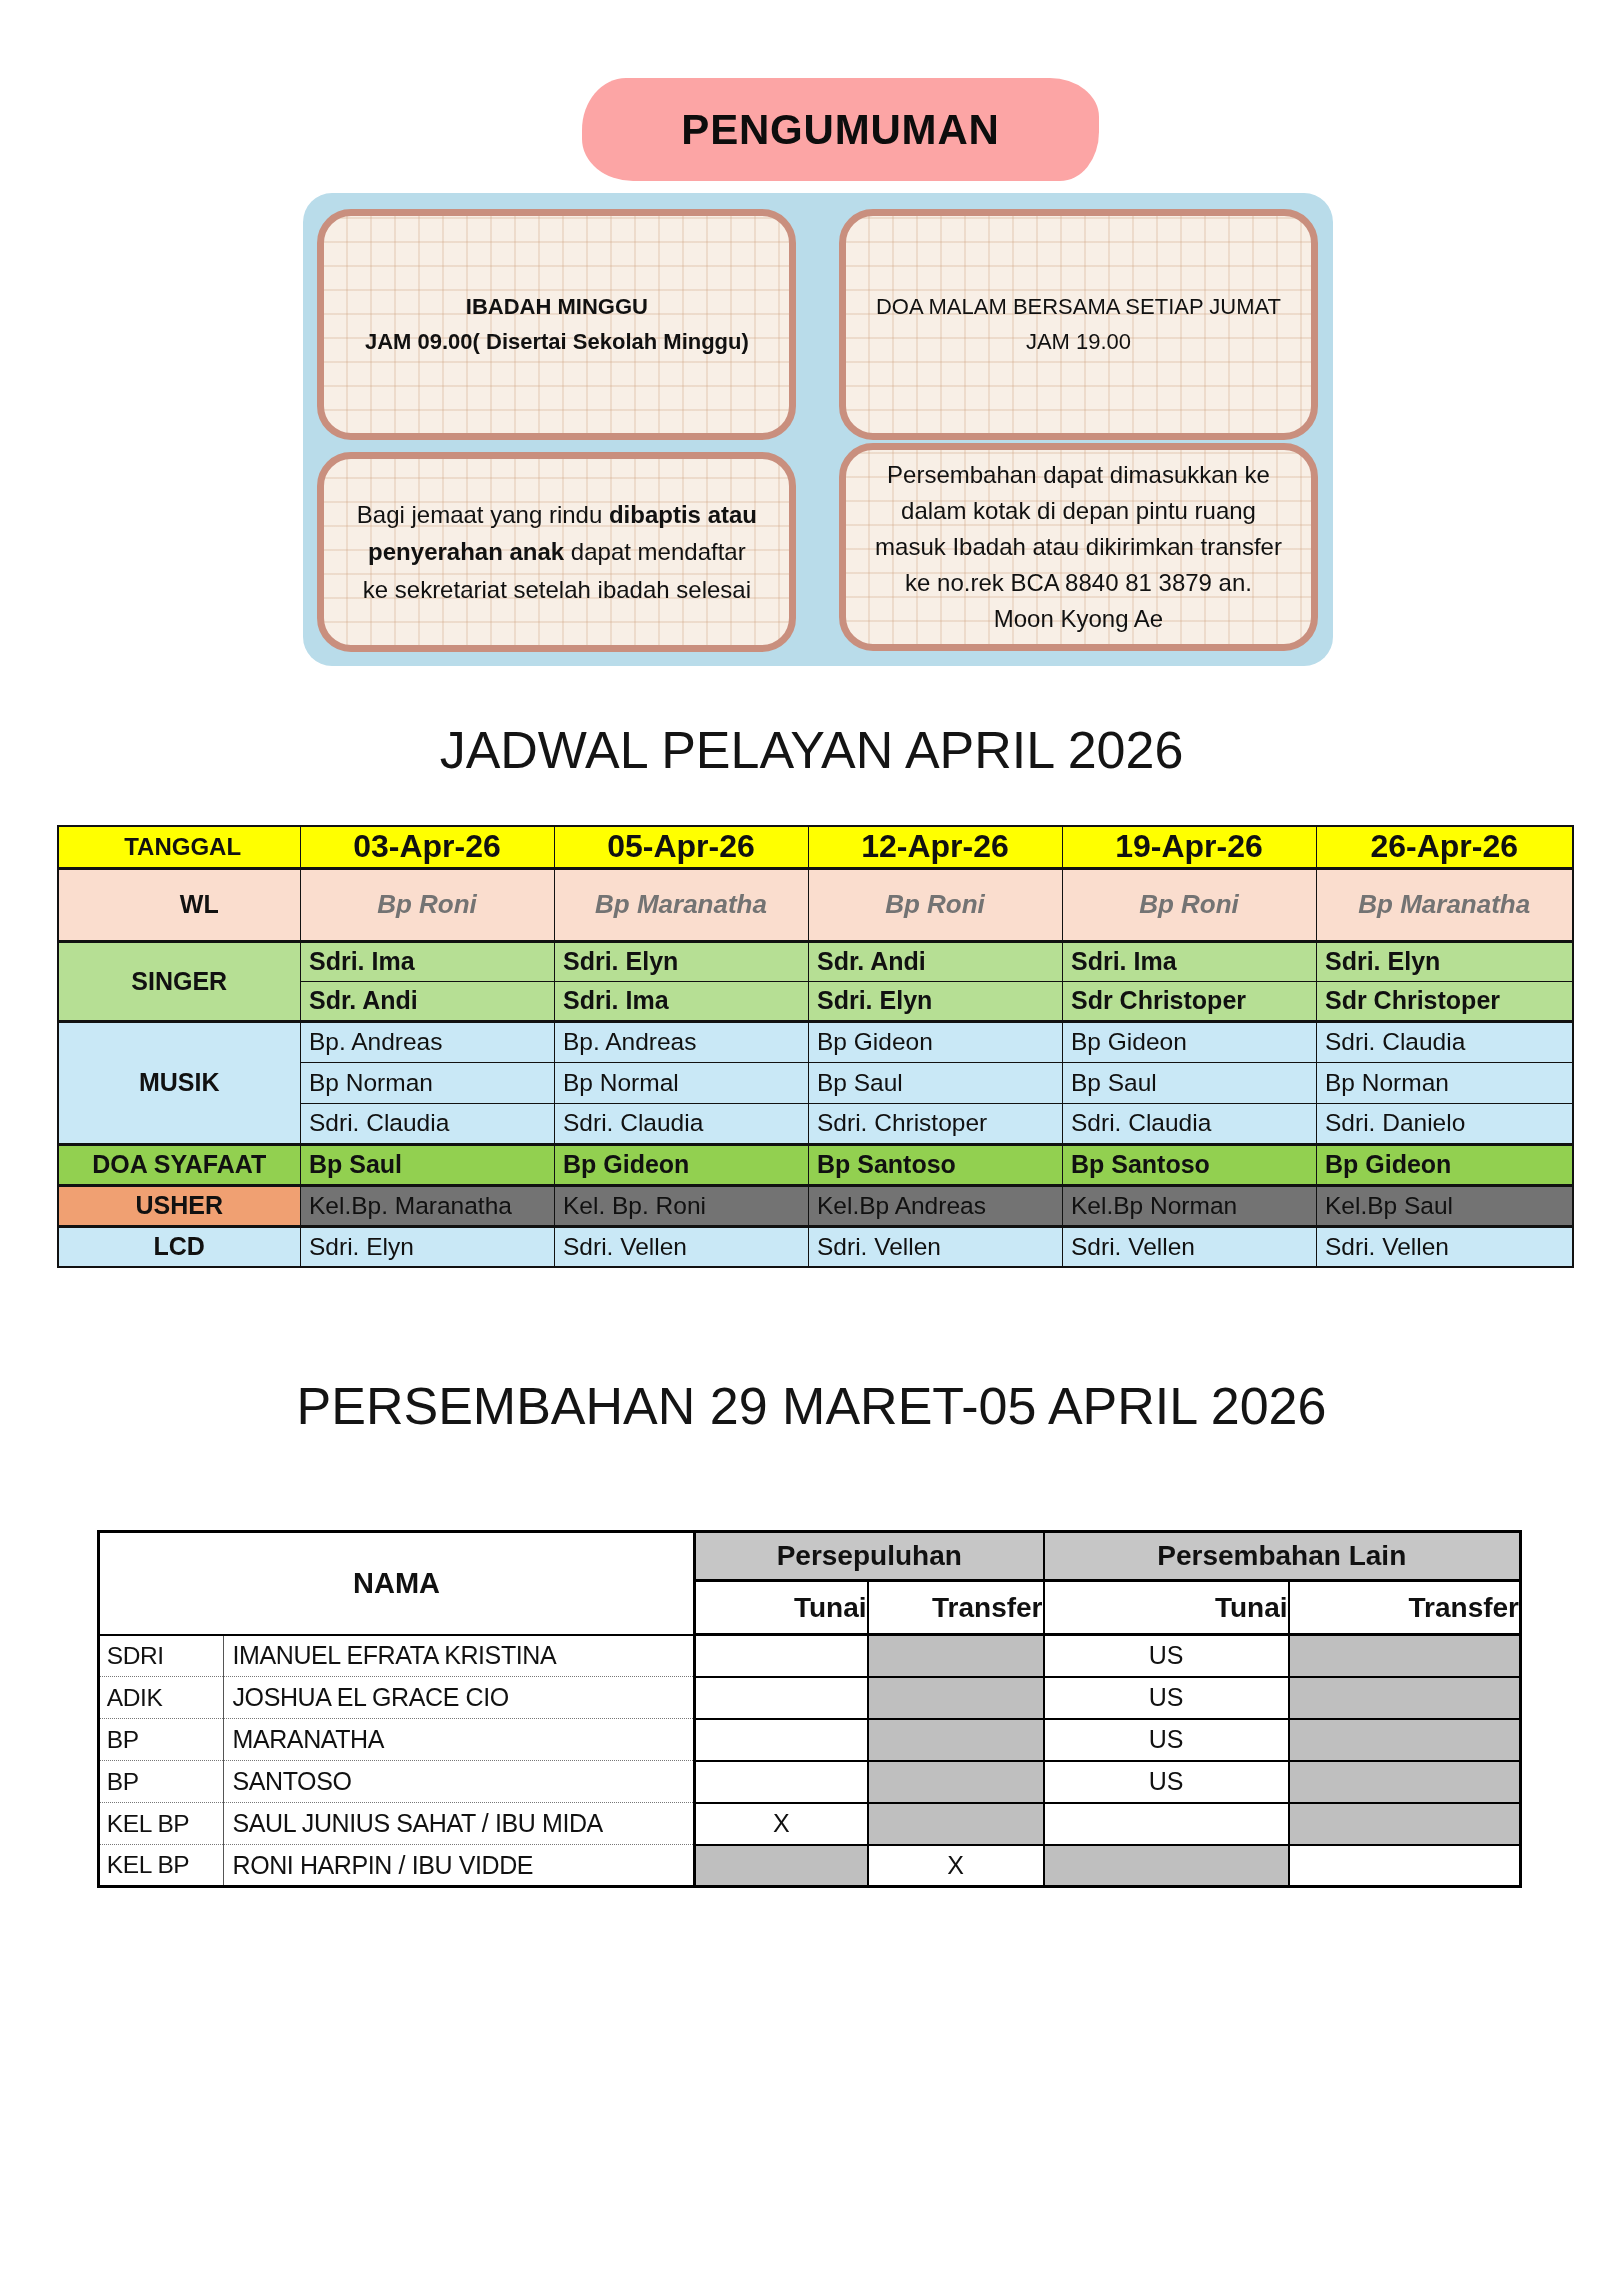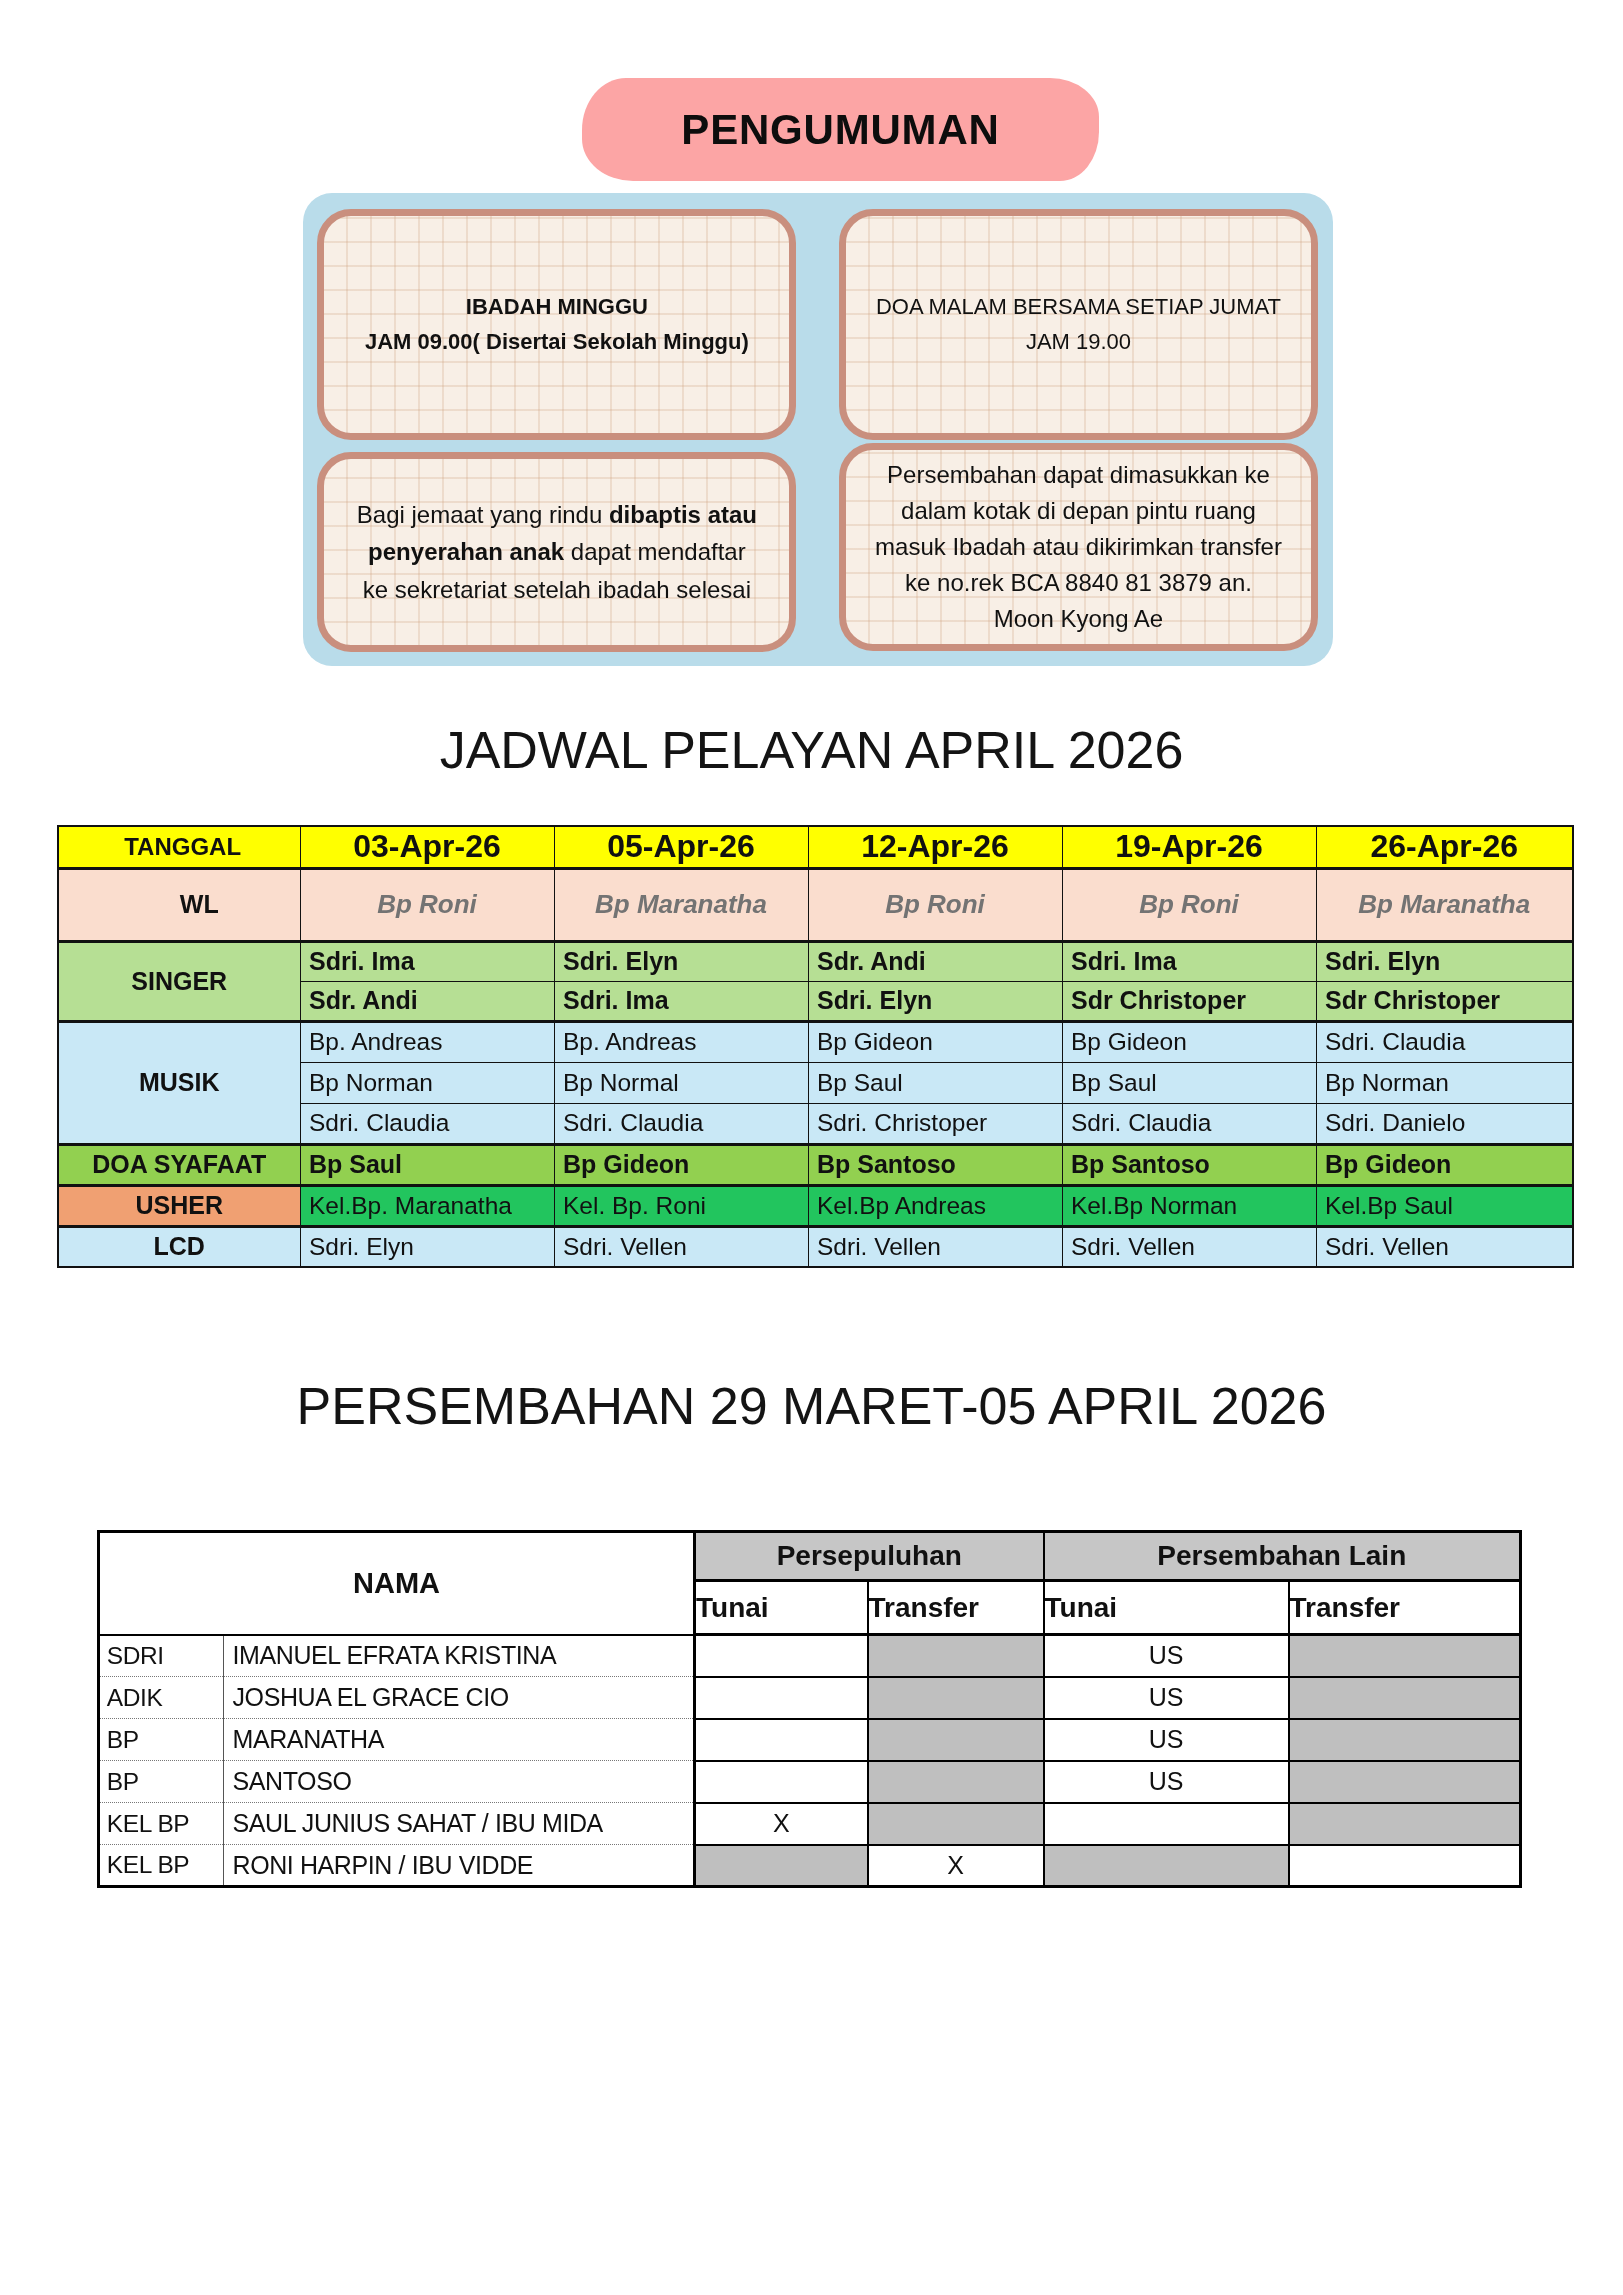--- a/index.html
+++ b/index.html
@@ -59,39 +59,39 @@
   .t1 th.date   { background:#FFFF00; text-align:center; font-size:32px; }
   .t1 .wl-bg   { background:#FADDCE;padding-left:40px; }
   .t1 .wl-cell { background:#FADDCE; text-align:center; color:#737373; font-weight:700; font-style:italic; font-size:26px; }
   .t1 .singer-bg { background:#B6DF94; }
   .t1 td.singer-cell { background:#B6DF94; font-weight:700; font-size:25px; padding-left:8.5px; }
   .t1 .musik-bg { background:#C9E8F6; }
   .t1 td.musik-cell { background:#C9E8F6; font-size:24.5px; padding-left:8.5px; }
   .t1 .doa-bg { background:#92D050; }
   .t1 td.doa-cell { background:#92D050; font-weight:700; font-size:25px; padding-left:8.5px; }
   .t1 .usher-bg { background:#F0A072; }
-  .t1 td.usher-cell { background:#22c55e; font-size:24.5px; padding-left:8.5px; }
+  .t1 td.usher-cell { background:#737373; font-size:24.5px; padding-left:8.5px; }
   .t1 .lcd-bg { background:#C9E8F6; }
   .t1 td.lcd-cell { background:#C9E8F6; font-size:24.5px; padding-left:8.5px; }
 
   
   .t2-wrap { position:absolute; left:97px; top:1530px; }
   .t2 { border:3.4px solid #000; }
   .t2 td { overflow:hidden; white-space:nowrap; }
   .t2 .nama {
     background:#fff; text-align:center; vertical-align:middle;
     font-weight:700; font-size:29px;
     border-right:3.4px solid #000; border-bottom:2.5px solid #000;
   }
   .t2 .grayhead {
     background:#C6C6C6; text-align:center; font-weight:700; font-size:28px;
     border:2.5px solid #000; border-bottom:3.4px solid #000;
   }
   .t2 .subhead {
-    background:#fff; text-align:left; font-weight:700; font-size:28px;
+    background:#fff; text-align:right; font-weight:700; font-size:28px;
     border:2.5px solid #000; border-bottom:3.4px solid #000;
   }
   .t2 .prefix {
     background:#fff; font-size:24.5px; padding-left:6.8px; letter-spacing:-0.4px;
     border-top:1.7px dotted #777; border-right:1.7px solid #555;
   }
   .t2 .name {
     background:#fff; font-size:25px; padding-left:8.5px; letter-spacing:-0.4px;
     border-top:1.7px dotted #777; border-right:3.4px solid #000;
   }

